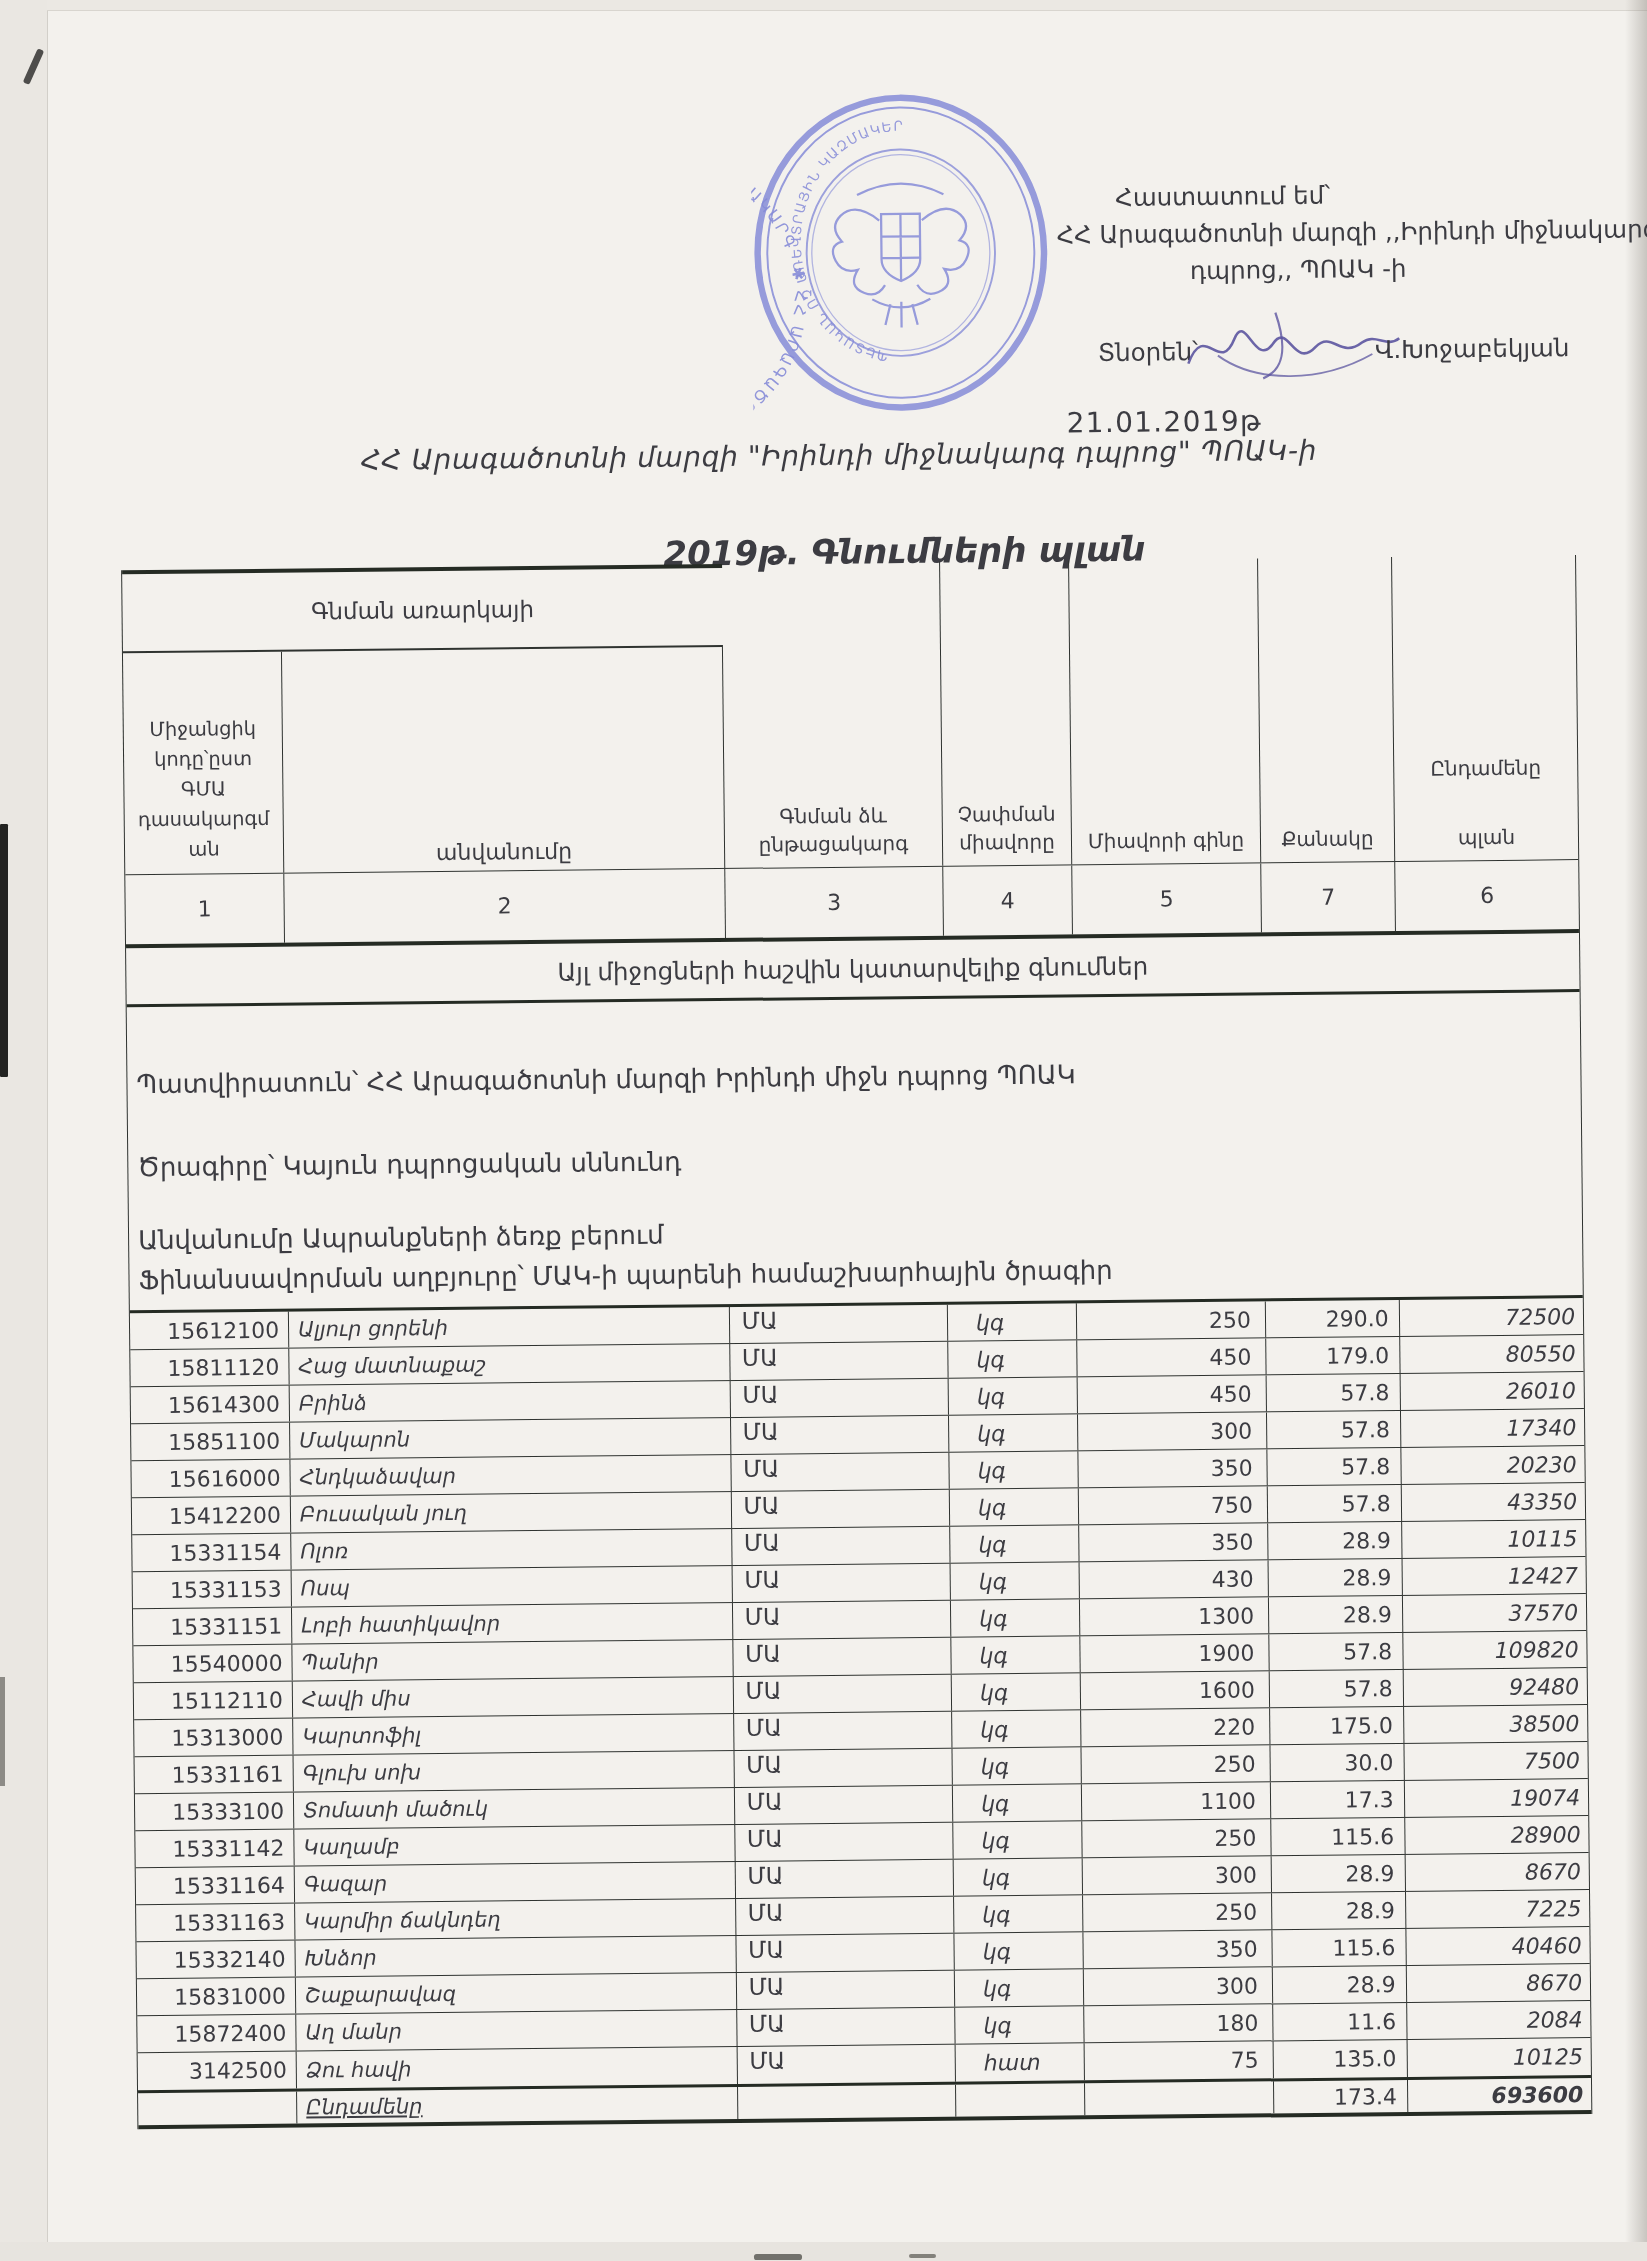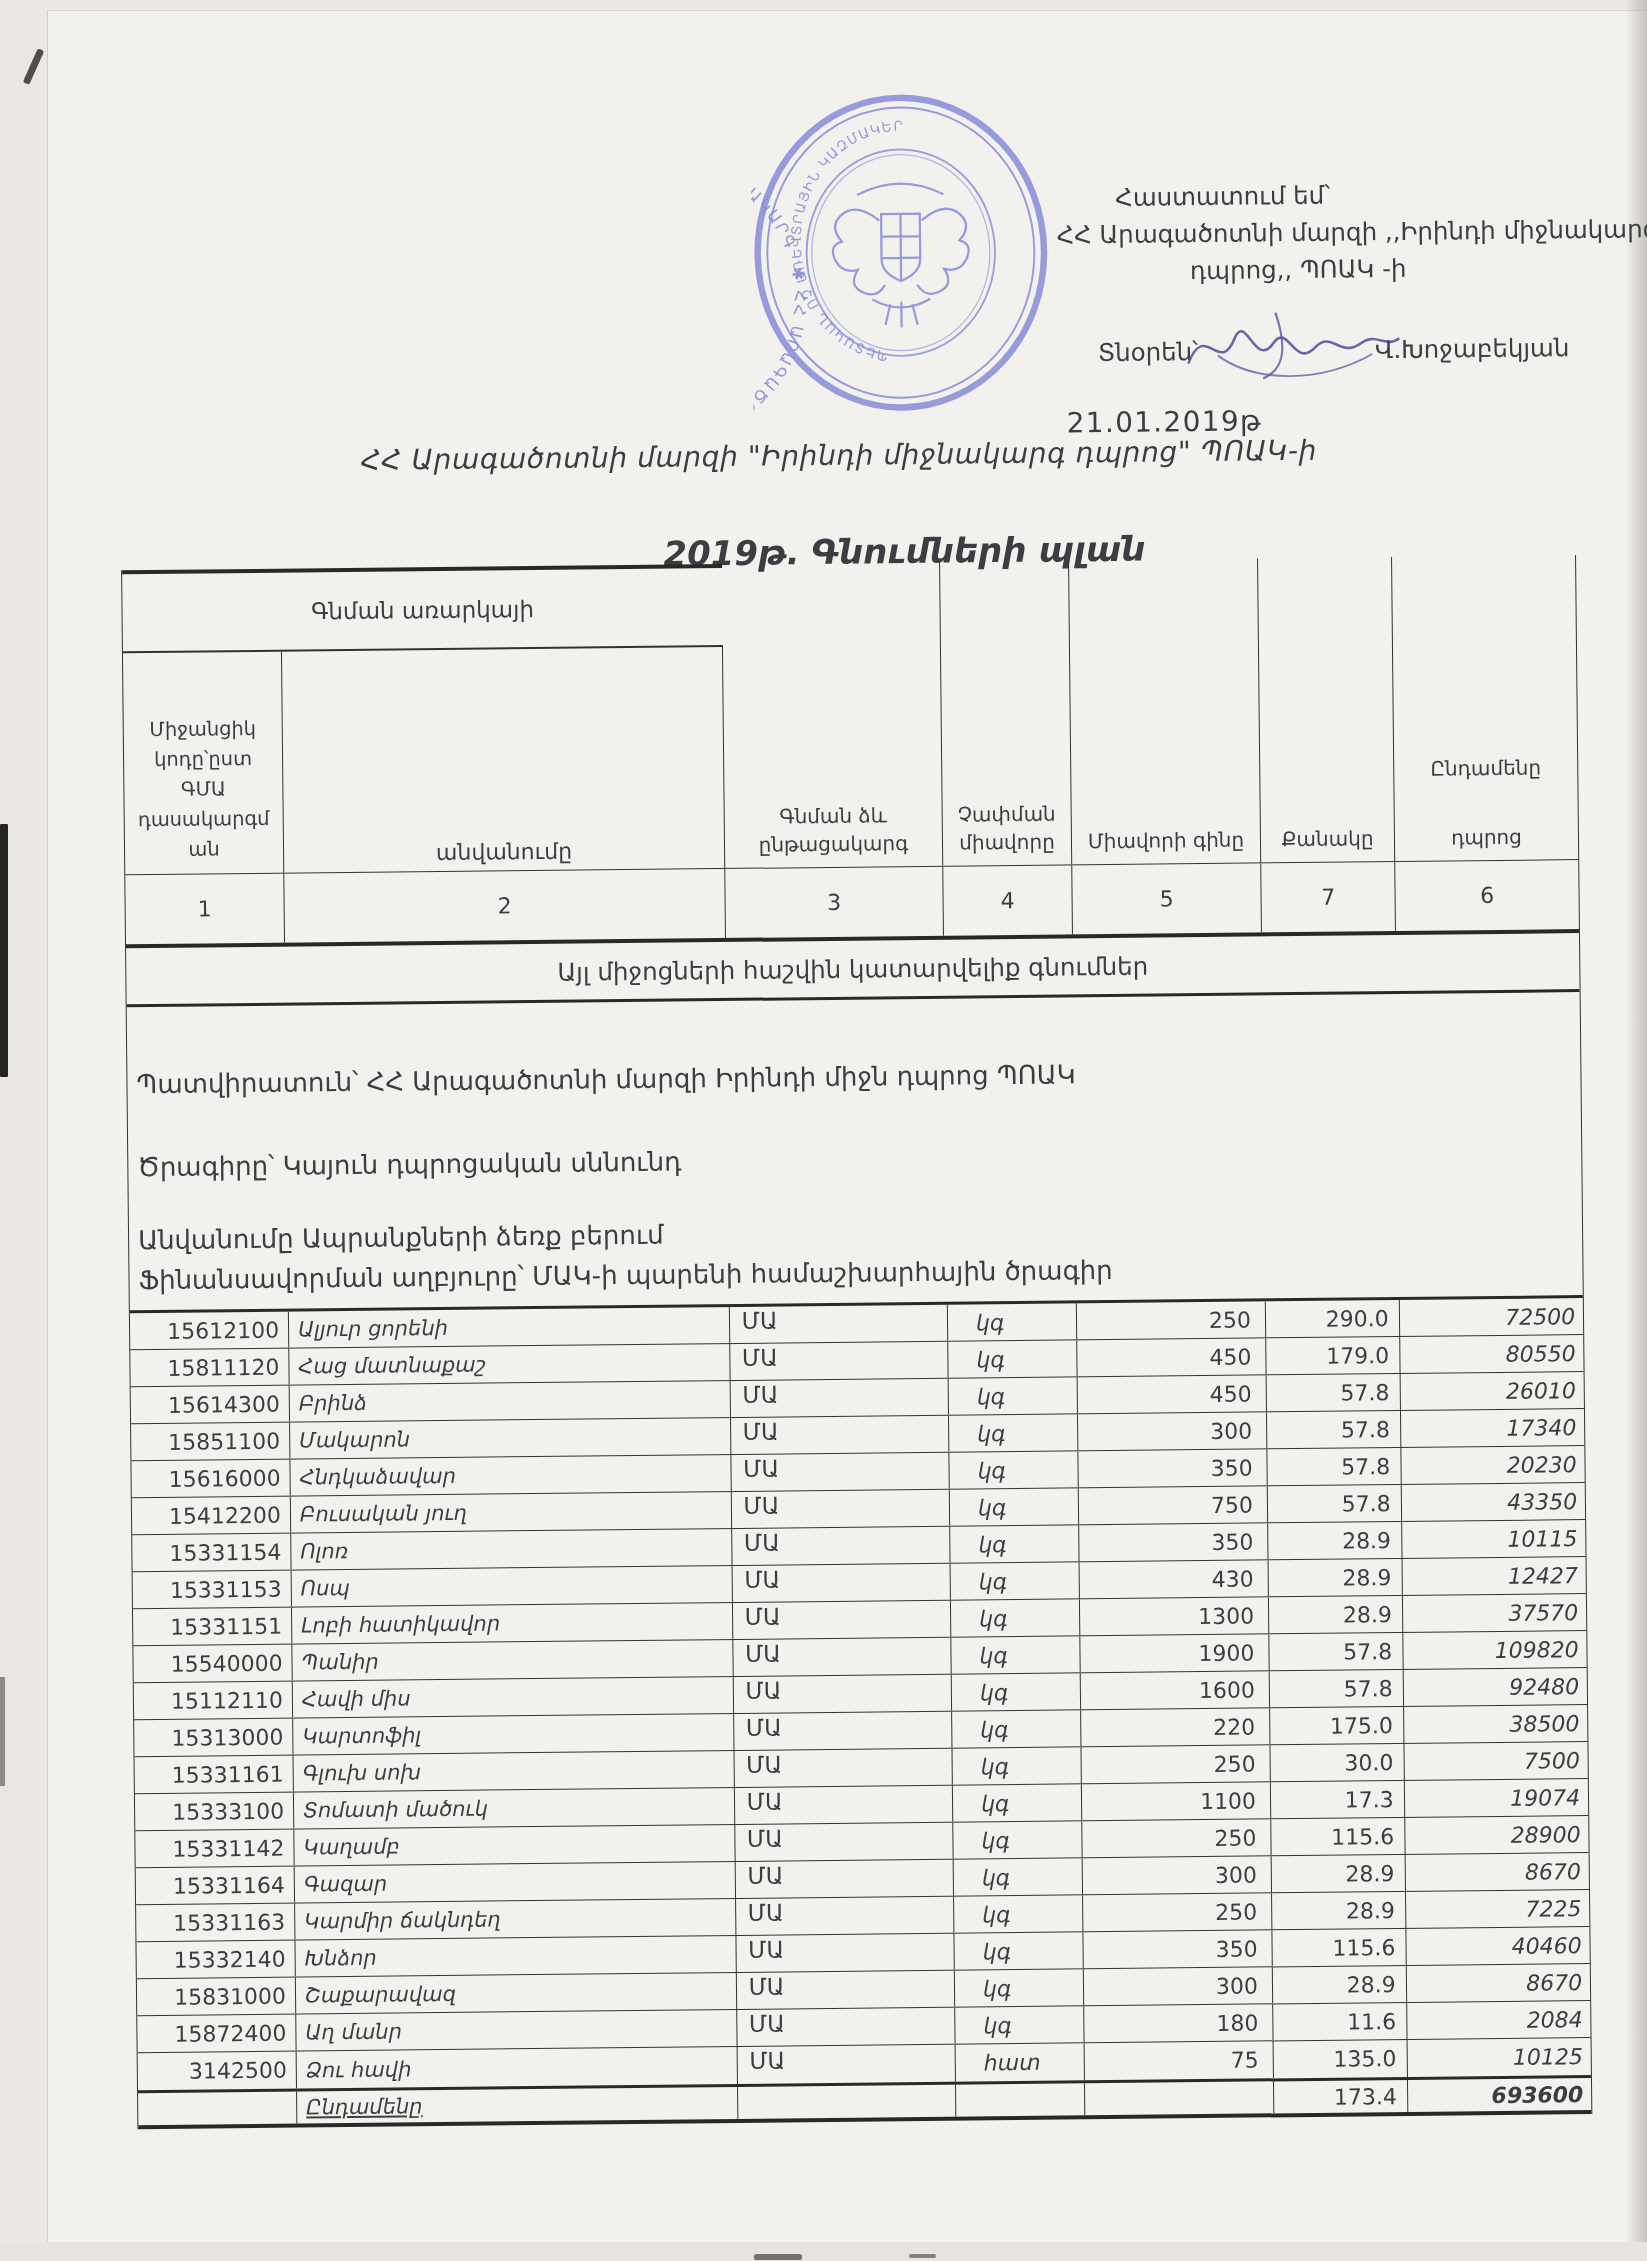--- a/index.html
+++ b/index.html
@@ -140,21 +140,21 @@
             <div class="code-h">Միջանցիկ կոդը՝ըստ ԳՄԱ դասակարգման</div>
             <div class="name-h">անվանումը</div>
           </div>
         </div>
         <div class="hcol w-proc">Գնման ձև ընթացակարգ</div>
         <div class="hcol w-unit">Չափման միավորը</div>
         <div class="hcol w-price">Միավորի գինը</div>
         <div class="hcol w-qty">Քանակը</div>
         <div class="hcol w-total last">
           <span class="tot-line1">Ընդամենը</span>
-          <span>դպրոց</span>
+          <span>պլան</span>
         </div>
       </div>
 
       <div class="numrow">
         <div class="nc n1">1</div>
         <div class="nc n2">2</div>
         <div class="nc w-proc">3</div>
         <div class="nc w-unit">4</div>
         <div class="nc w-price">5</div>
         <div class="nc w-qty">7</div>

